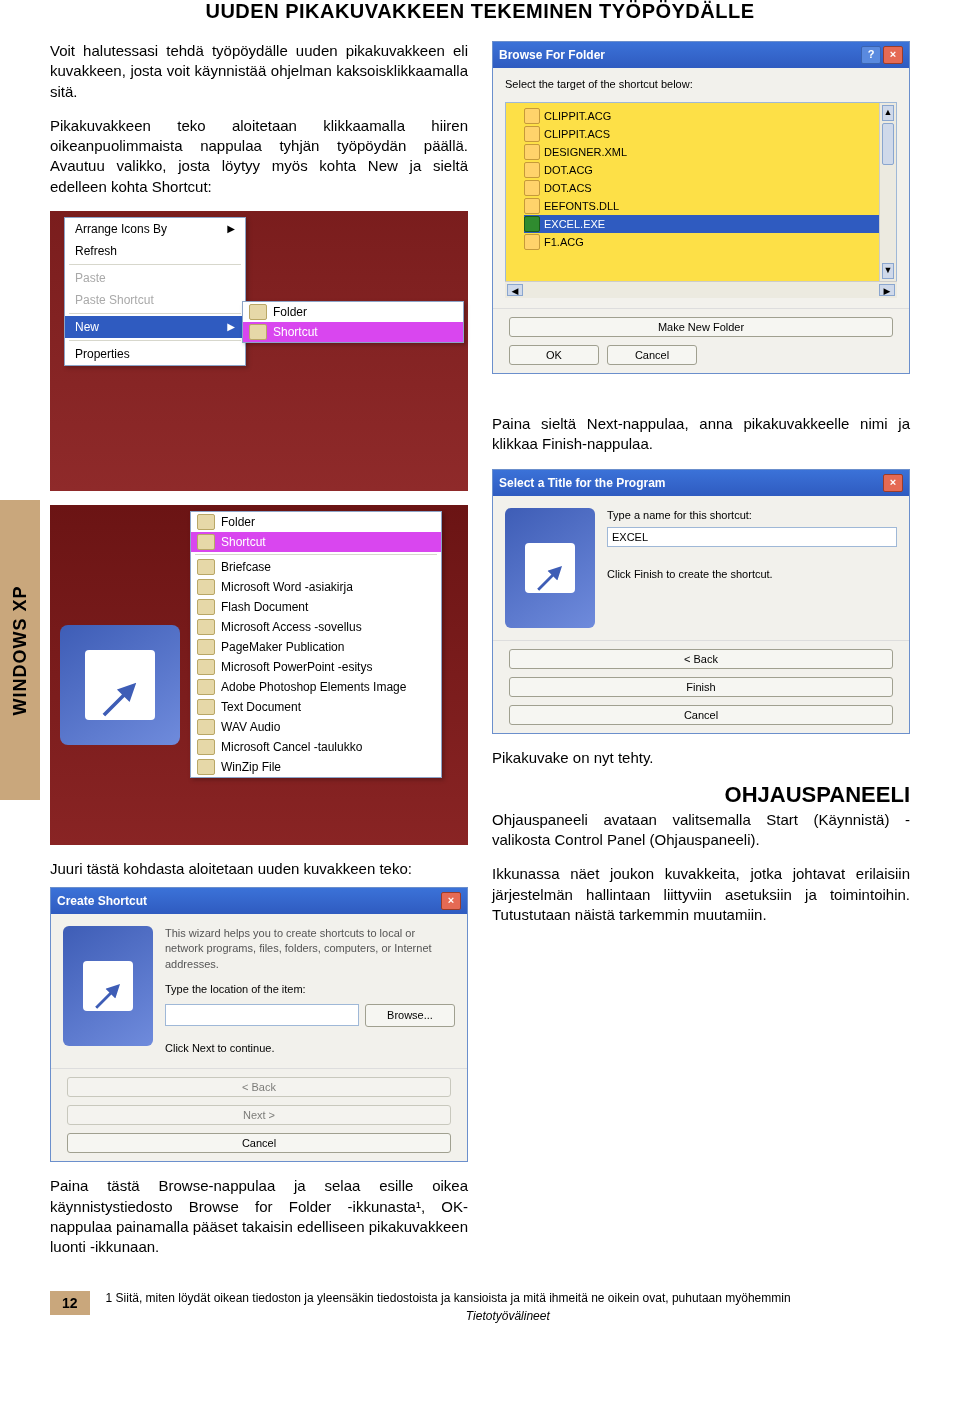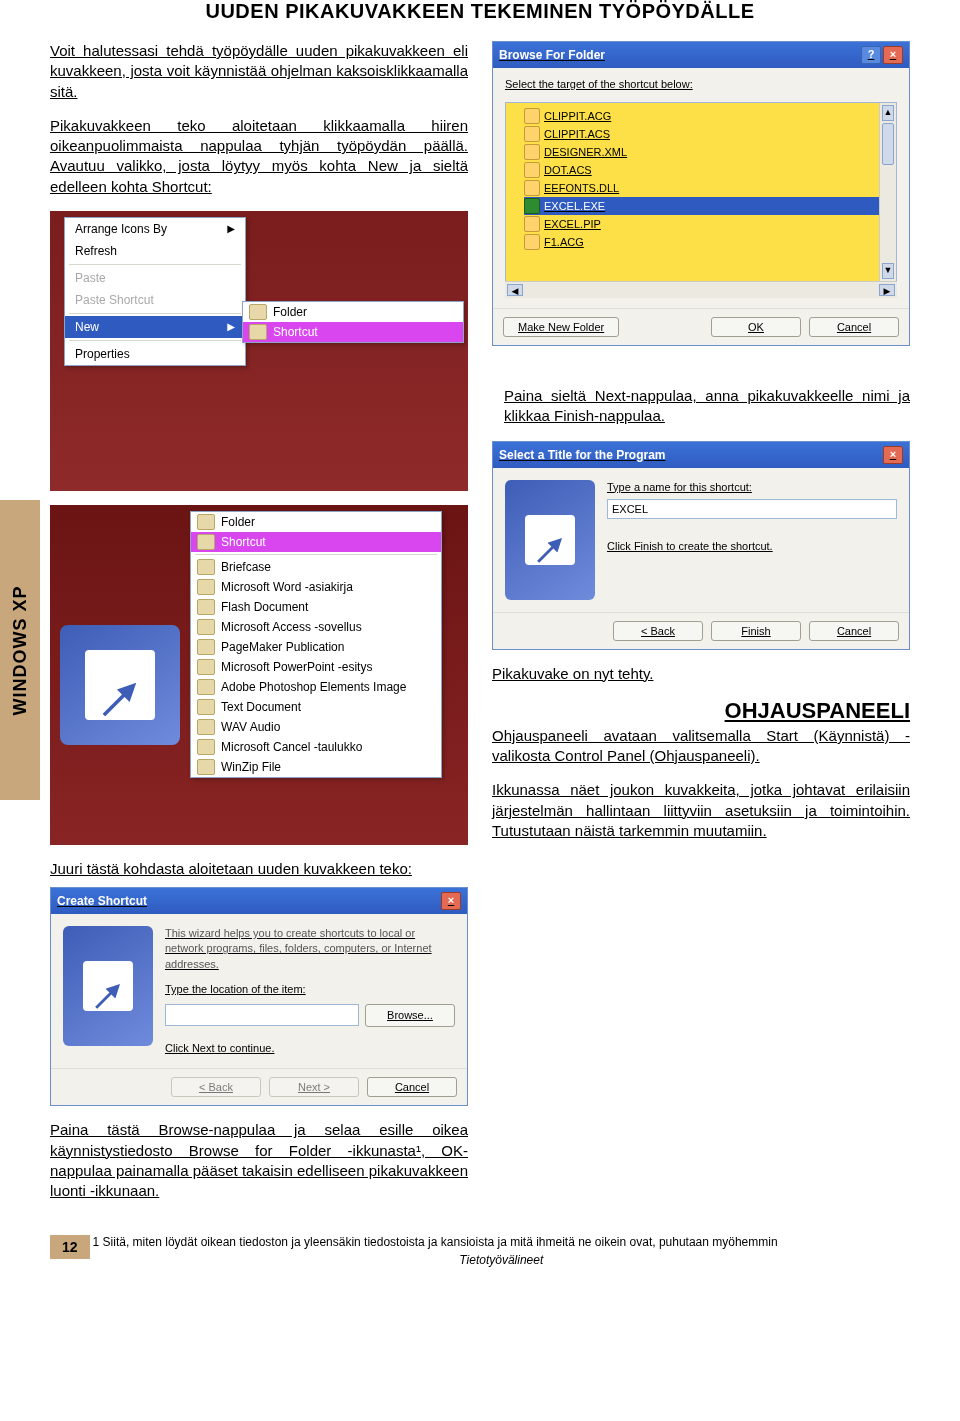--- a/index.html
+++ b/index.html
@@ -19,21 +19,20 @@
   .title {
     font-weight: bold;
     text-align: center;
     font-size: 20px;
     margin: 0 0 18px 0;
     letter-spacing: 0.5px;
   }
   .cols {
     display: flex;
     gap: 24px;
-    text-decoration: underline;
   }
   .left {
     flex: 1;
     min-width: 0;
   }
   .right {
     flex: 1;
     min-width: 0;
   }
   p.body {
@@ -102,23 +101,24 @@
     background: #f2f1ec;
   }
   .xp-label {
     margin-bottom: 12px;
     font-size: 11px;
   }
   .xp-btnrow {
     display: flex;
     justify-content: flex-end;
     gap: 8px;
-    padding: 8px 10px;
+    padding: 8px 16px;
     background: #f2f1ec;
     border-top: 1px solid #ddd;
+    flex-direction: column;
   }
   .xp-btn {
     background: #f6f6f2;
     border: 1px solid #a0a090;
     border-radius: 3px;
     padding: 3px 14px;
     font-size: 11px;
     min-width: 60px;
     text-align: center;
   }
@@ -373,21 +373,21 @@
     height: 20px;
   }
   .heading2 {
     font-weight: bold;
     font-size: 22px;
     text-align: right;
     margin: 2px 0;
   }
   .footer {
     display: flex;
-    gap: 3px;
+    gap: 16px;
     margin-top: 20px;
     align-items: flex-start;
     font-size: 12px;
   }
   .pagebox {
     background: #c9a77c;
     color: #000;
     font-weight: bold;
     padding: 4px 12px;
     font-size: 14px;
@@ -570,33 +570,33 @@
               <div class="tree-item">
                 <span class="fi"></span>
                 <span>CLIPPIT.ACS</span>
               </div>
               <div class="tree-item">
                 <span class="fi"></span>
                 <span>DESIGNER.XML</span>
               </div>
               <div class="tree-item">
                 <span class="fi"></span>
+                <span>DOT.ACG</span>
+              </div>
+              <div class="tree-item">
+                <span class="fi"></span>
                 <span>DOT.ACS</span>
               </div>
               <div class="tree-item">
                 <span class="fi"></span>
                 <span>EEFONTS.DLL</span>
               </div>
               <div class="tree-item sel">
                 <span class="fi"></span>
                 <span>EXCEL.EXE</span>
-              </div>
-              <div class="tree-item">
-                <span class="fi"></span>
-                <span>EXCEL.PIP</span>
               </div>
               <div class="tree-item">
                 <span class="fi"></span>
                 <span>F1.ACG</span>
               </div>
               <div class="scrollbar">
               <div class="scrollbtn top">▲</div>
               <div class="scrollthumb"></div>
               <div class="scrollbtn bot">▼</div>
             </div>
@@ -608,21 +608,21 @@
         </div>
         <div class="xp-btnrow" style="justify-content:space-between;">
           <div class="xp-btn">Make New Folder</div>
           <div style="display:flex; gap:8px;">
             <div class="xp-btn">OK</div>
             <div class="xp-btn">Cancel</div>
           </div>
         </div>
       </div>
 
-      <p class="body" style="margin-top:40px;margin-left:12px;">Paina sieltä Next-nappulaa, anna pikakuvakkeelle nimi ja klikkaa Finish-nappulaa.</p>
+      <p class="body" style="margin-top:40px;">Paina sieltä Next-nappulaa, anna pikakuvakkeelle nimi ja klikkaa Finish-nappulaa.</p>
 
       <div class="wizard">
         <div class="xp-titlebar">
           <span>Select a Title for the Program</span>
           <div class="xp-titlebtns">
             <div class="xp-titlebtn">×</div>
           </div>
         </div>
         <div class="wiz-body">
           <div class="wiz-icon">

